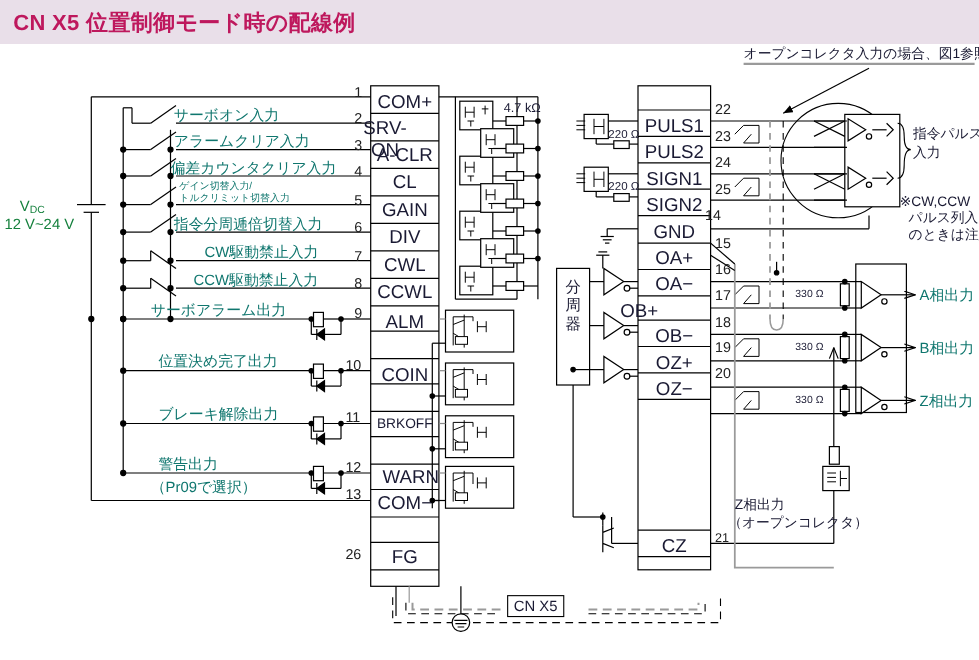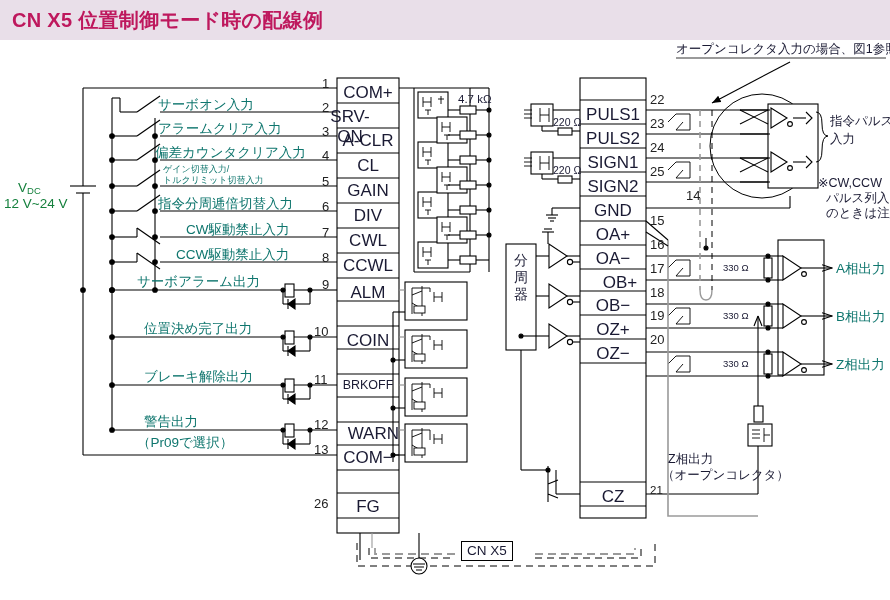--- a/index.html
+++ b/index.html
@@ -549,37 +549,37 @@
     <div>器</div>
   </div>
 
   <div class="lbl lbl-res" style="left:553px;top:116px;">220 Ω</div>
   <div class="lbl lbl-res" style="left:553px;top:164px;">220 Ω</div>
 
   <div class="lbl lbl-pin" style="left:650px;top:92px;">22</div>
   <div class="lbl lbl-pin" style="left:650px;top:116px;">23</div>
   <div class="lbl lbl-pin" style="left:650px;top:140px;">24</div>
   <div class="lbl lbl-pin" style="left:650px;top:164px;">25</div>
-  <div class="lbl lbl-pin" style="left:686px;top:188px;">14</div>
+  <div class="lbl lbl-pin" style="left:641px;top:188px;">14</div>
   <div class="lbl lbl-pin" style="left:650px;top:213px;">15</div>
   <div class="lbl lbl-pin" style="left:650px;top:237px;">16</div>
   <div class="lbl lbl-pin" style="left:650px;top:261px;">17</div>
   <div class="lbl lbl-pin" style="left:650px;top:285px;">18</div>
   <div class="lbl lbl-pin" style="left:650px;top:308px;">19</div>
   <div class="lbl lbl-pin" style="left:650px;top:332px;">20</div>
   <div class="lbl lbl-pin" style="left:650px;top:484px;font-size:11.5px;">21</div>
 
   <div class="term-cell" style="left:580px;top:105px;width:66px;">PULS1</div>
   <div class="term-cell" style="left:580px;top:129px;width:66px;">PULS2</div>
   <div class="term-cell" style="left:580px;top:153px;width:66px;">SIGN1</div>
   <div class="term-cell" style="left:580px;top:177px;width:66px;">SIGN2</div>
   <div class="term-cell" style="left:580px;top:201px;width:66px;">GND</div>
   <div class="term-cell" style="left:580px;top:225px;width:66px;">OA+</div>
   <div class="term-cell" style="left:580px;top:249px;width:66px;">OA−</div>
-  <div class="term-cell" style="left:587px;top:273px;width:66px;">OB+</div>
+  <div class="term-cell" style="left:548px;top:273px;width:66px;">OB+</div>
   <div class="term-cell" style="left:580px;top:296px;width:66px;">OB−</div>
   <div class="term-cell" style="left:580px;top:320px;width:66px;">OZ+</div>
   <div class="term-cell" style="left:580px;top:344px;width:66px;">OZ−</div>
   <div class="term-cell" style="left:580px;top:487px;width:66px;">CZ</div>
 
   <div class="lbl lbl-res" style="left:723px;top:262px;font-size:9.5px;">330 Ω</div>
   <div class="lbl lbl-res" style="left:723px;top:310px;font-size:9.5px;">330 Ω</div>
   <div class="lbl lbl-res" style="left:723px;top:358px;font-size:9.5px;">330 Ω</div>
 
   <div class="lbl lbl-note" style="left:676px;top:42px;">オープンコレクタ入力の場合、図1参照</div>

